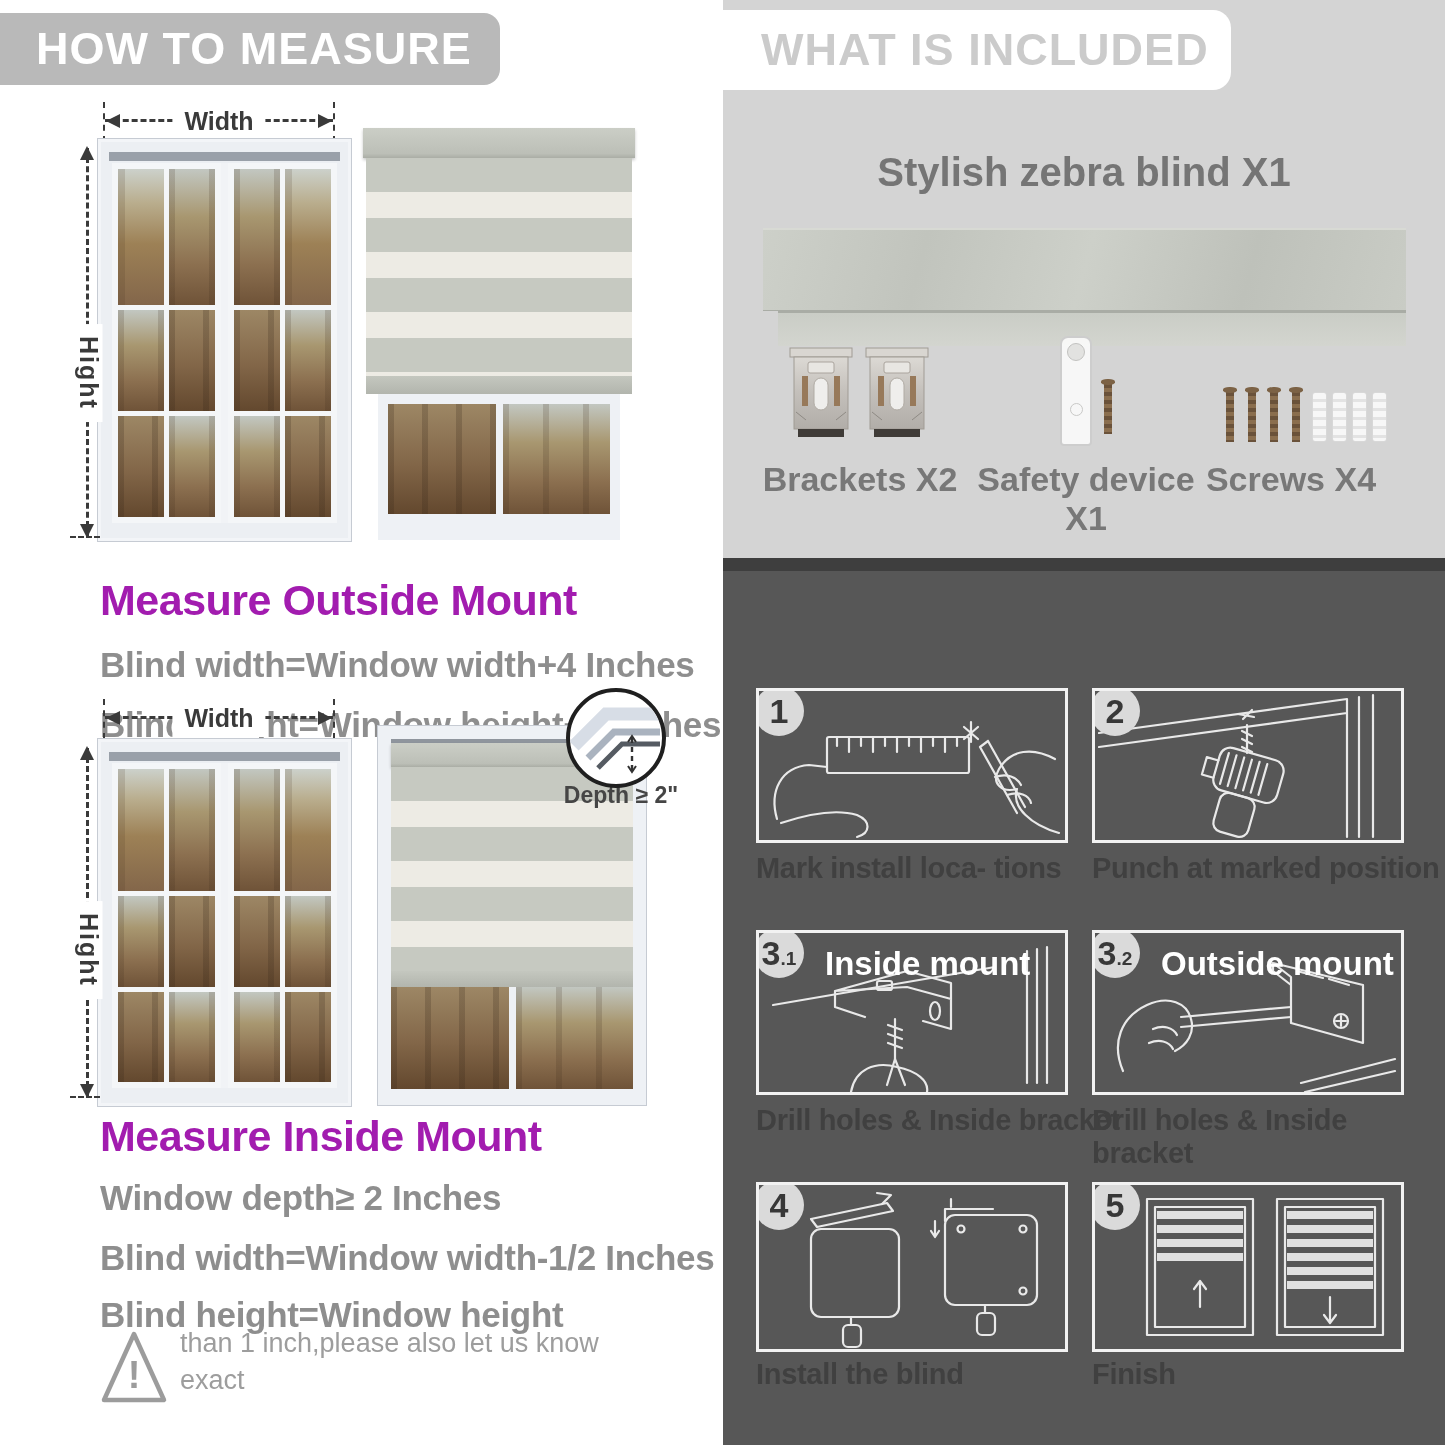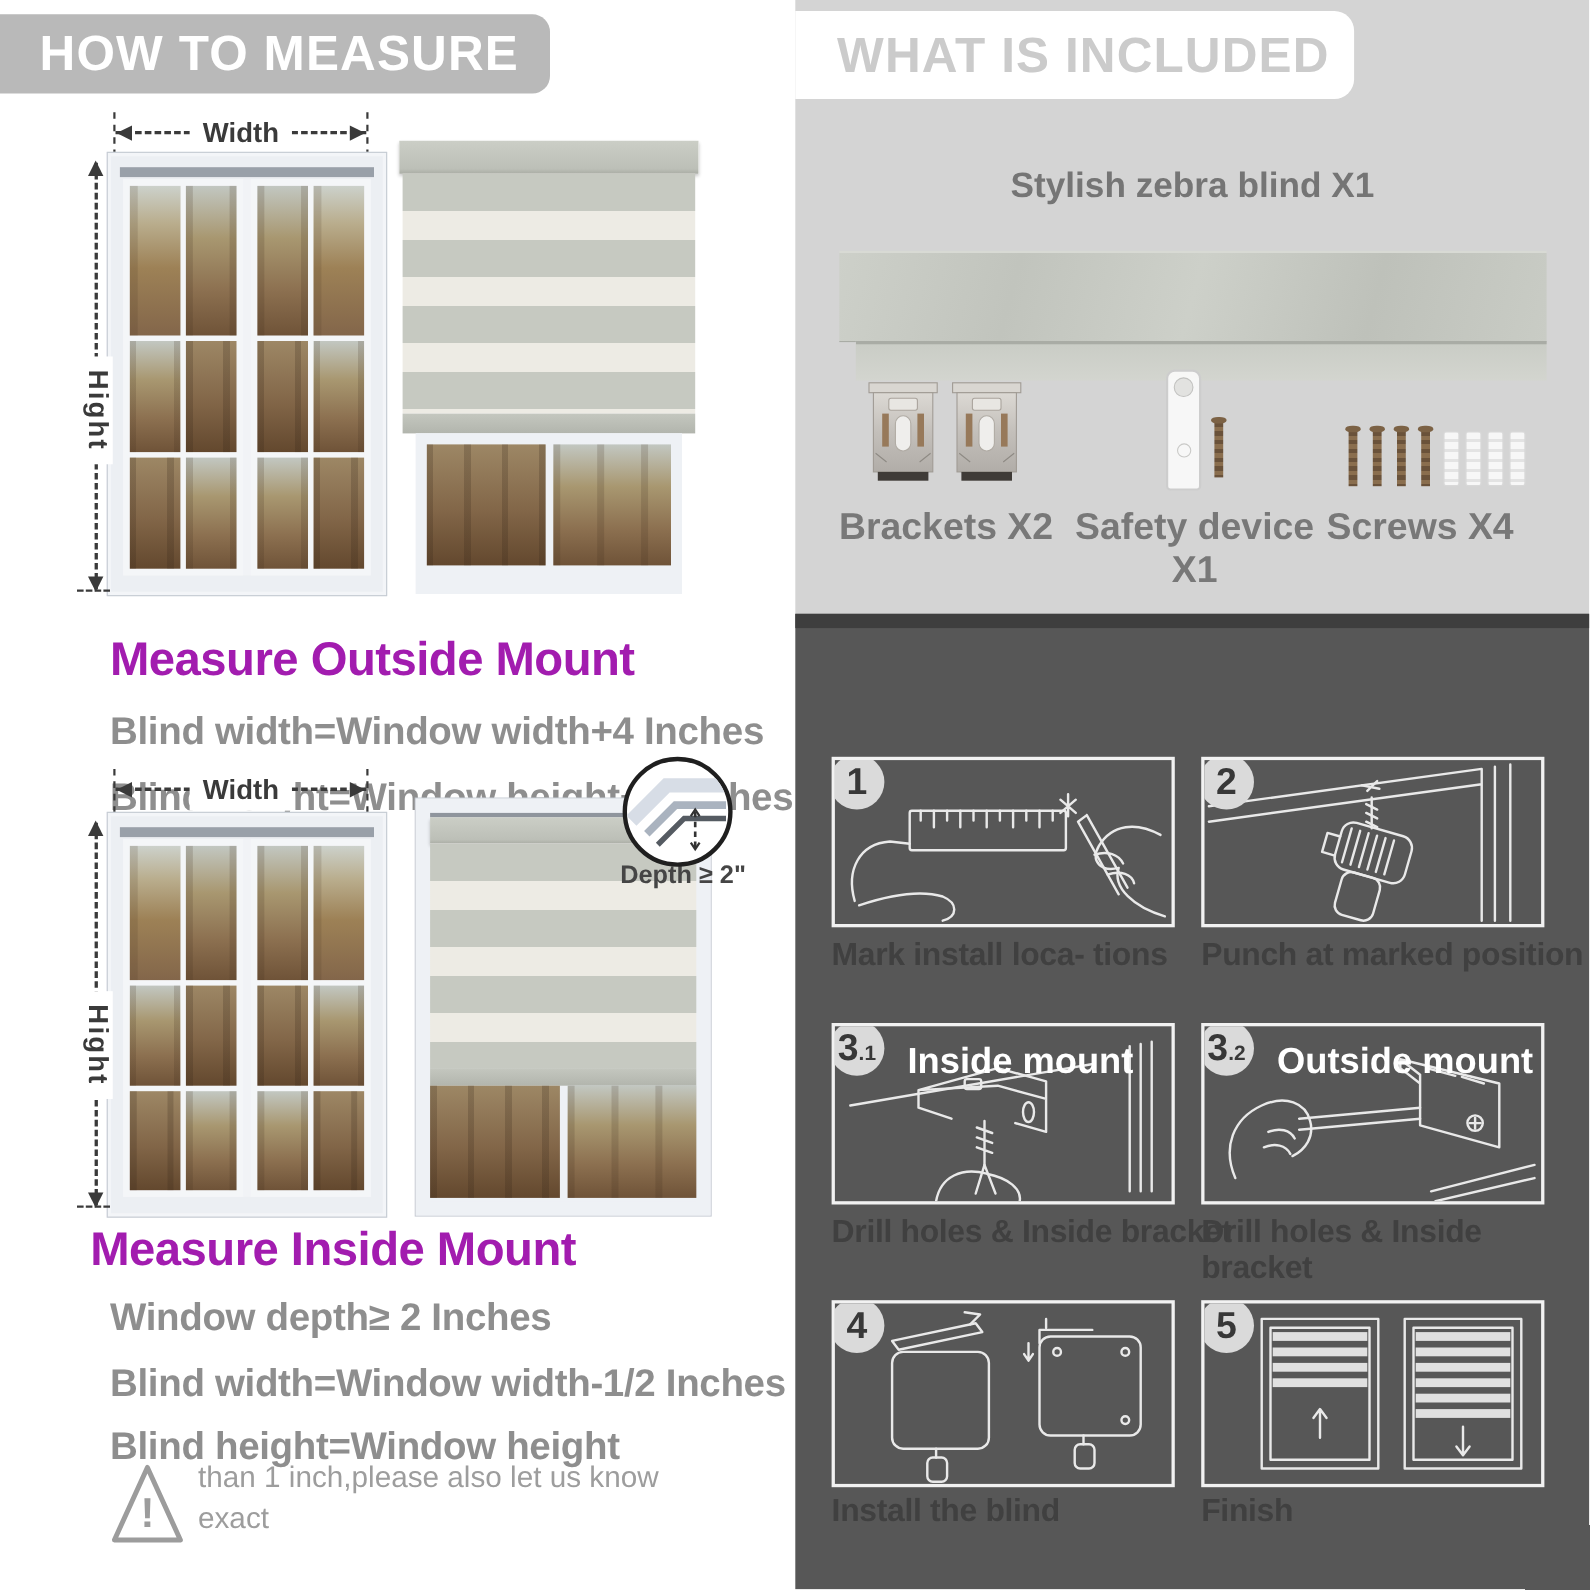--- a/index.html
+++ b/index.html
@@ -68,21 +68,21 @@
   .h2{font-weight:bold;font-size:35px;color:#8e8e8e;letter-spacing:-0.3px;}
   .note-text{font-size:27px;color:#9d9d9d;line-height:37px;}
   .depth-lbl{font-weight:bold;font-size:23px;color:#454545;text-align:center;}
 
   
   .right-bg{left:723px;top:0;width:722px;height:558px;background:#d4d4d4;}
   .included-header{left:723px;top:10px;width:508px;height:80px;background:#ffffff;
     border-radius:0 18px 18px 0;color:#cbcbcb;font-weight:bold;font-size:45px;
     line-height:80px;padding-left:38px;box-sizing:border-box;letter-spacing:1px;}
   .blind-name{left:723px;top:150px;width:722px;text-align:center;font-weight:bold;
-    font-size:32px;color:#757575;}
+    font-size:40px;color:#757575;}
   .headrail-main{left:763px;top:228px;width:643px;height:80px;
     background:linear-gradient(105deg,#cdd0c9 0%,#c1c4bd 25%,#cdd0c9 50%,#bec1ba 75%,#c9ccc5 100%);
     border-top:2px solid #d8dad4;box-shadow:0 1px 0 #a9aca5;}
   .headrail-lip{left:778px;top:310px;width:628px;height:36px;
     background:linear-gradient(180deg,#c9ccc5 0%,#d3d5cf 100%);box-shadow:inset 0 3px 0 #a9aca5;}
   .item-label{font-weight:bold;font-size:34px;color:#787878;text-align:center;}
 
   .safety{left:1060px;top:336px;width:32px;height:110px;background:rgba(255,255,255,.82);
     border:2px solid #cdcdcd;border-radius:8px 8px 4px 4px;box-sizing:border-box;}
   .safety .hole{position:absolute;left:5px;top:5px;width:16px;height:16px;border-radius:50%;
@@ -223,21 +223,21 @@
     <svg width="92" height="92" viewBox="0 0 92 92">
       <path d="M4 54 L36 22 L90 22" stroke="#d7dde6" stroke-width="13" fill="none"></path>
       <path d="M18 66 L44 40 L90 40" stroke="#aab3bf" stroke-width="7" fill="none"></path>
       <path d="M28 76 L52 52 L90 52" stroke="#555b62" stroke-width="5" fill="none"></path>
       <path d="M62 46 V80" stroke="#333" stroke-width="2.4" stroke-dasharray="5 4" fill="none"></path>
       <path d="M58 50 l4 -6 4 6 M58 74 l4 6 4 -6" stroke="#333" stroke-width="2" fill="none"></path>
     </svg>
   </div>
   <div class="abs depth-lbl" style="left:556px;top:782px;width:130px;">Depth ≥ 2"</div>
 
-  <div class="abs h1" style="left:82px;top:1112px;">Measure Inside Mount</div>
+  <div class="abs h1" style="left:100px;top:1112px;">Measure Inside Mount</div>
   <div class="abs h2" style="left:100px;top:1178px;">Window depth≥ 2 Inches</div>
   <div class="abs h2" style="left:100px;top:1238px;">Blind width=Window width-1/2 Inches</div>
   <div class="abs h2" style="left:100px;top:1295px;">Blind height=Window height</div>
 
   <svg class="abs" style="left:98px;top:1328px;" width="72" height="80" viewBox="0 0 72 80">
     <path d="M36 6 L66 72 H6 Z" stroke="#9c9c9c" stroke-width="4.5" fill="none" stroke-linejoin="round"></path>
     <text x="36" y="60" text-anchor="middle" font-family="Liberation Sans, sans-serif" font-size="38" font-weight="bold" fill="#9c9c9c">!</text>
   </svg>
   <div class="abs note-text" style="left:180px;top:1325px;width:470px;">
     <span style="display:block;">than 1 inch,please also let us know exact</span>

